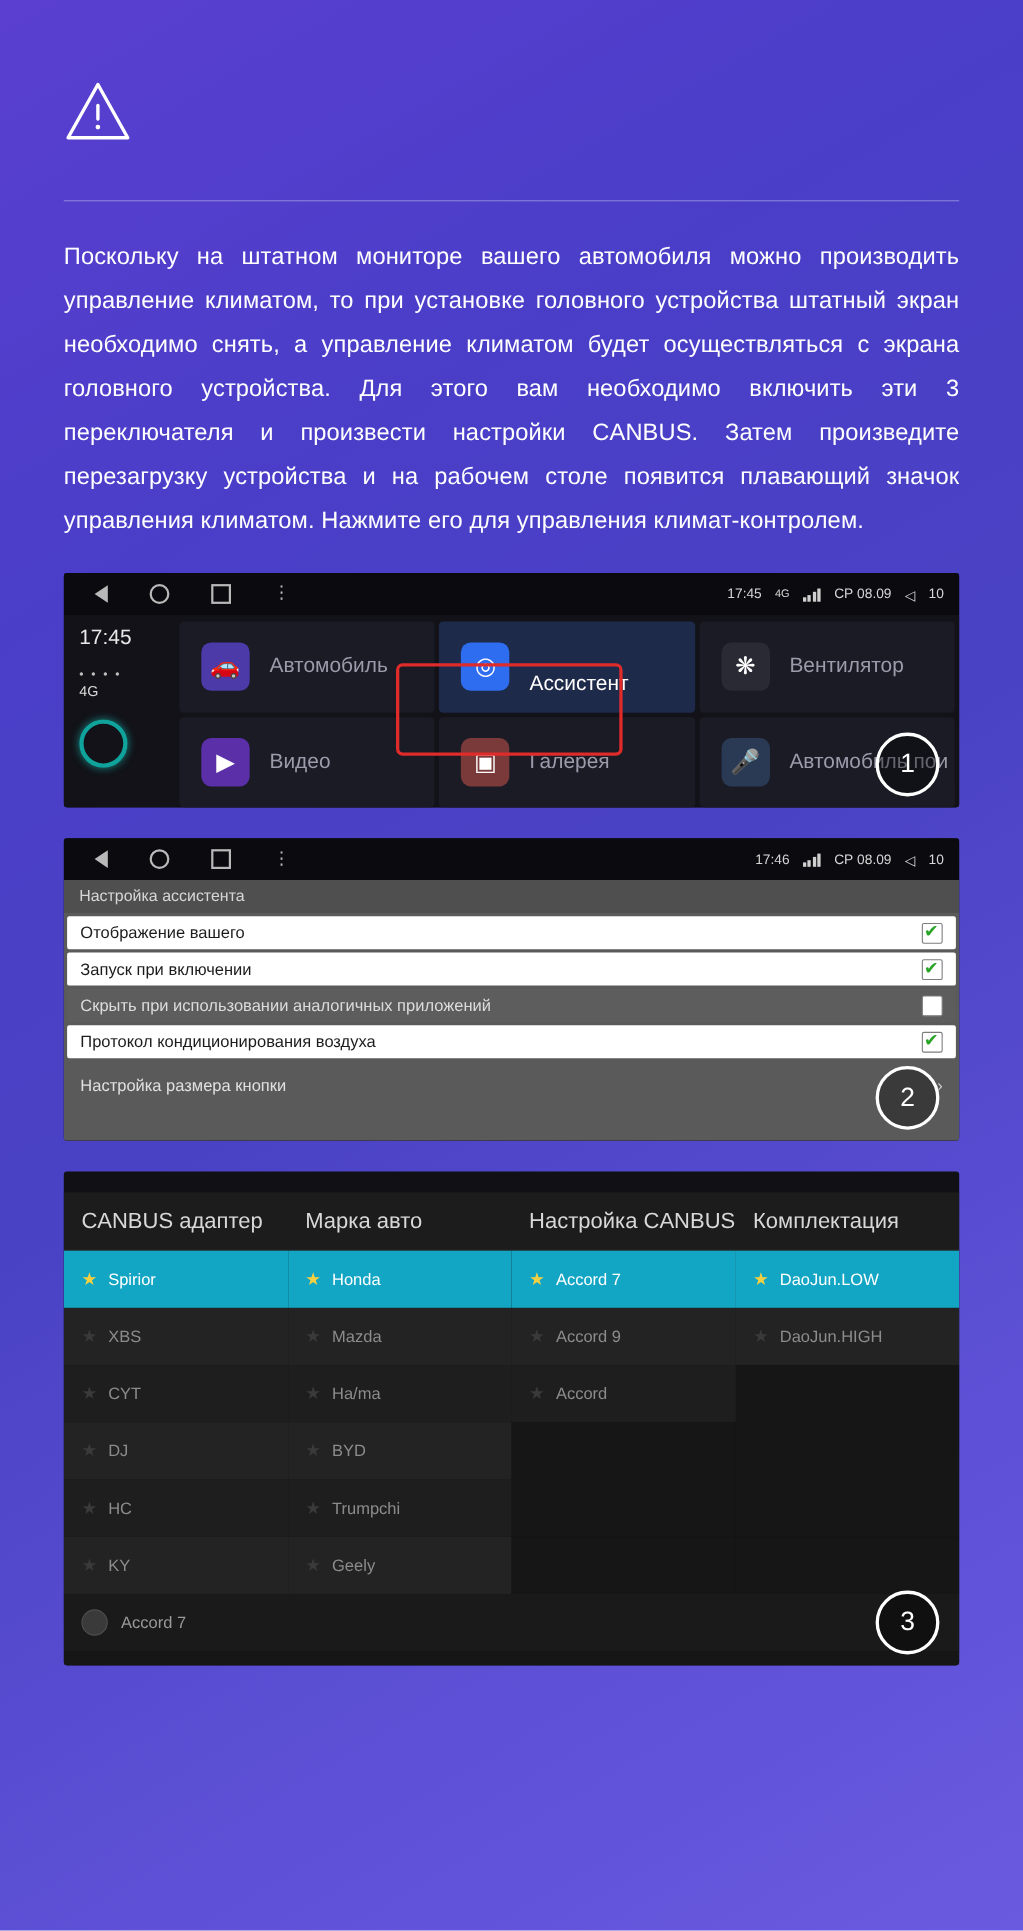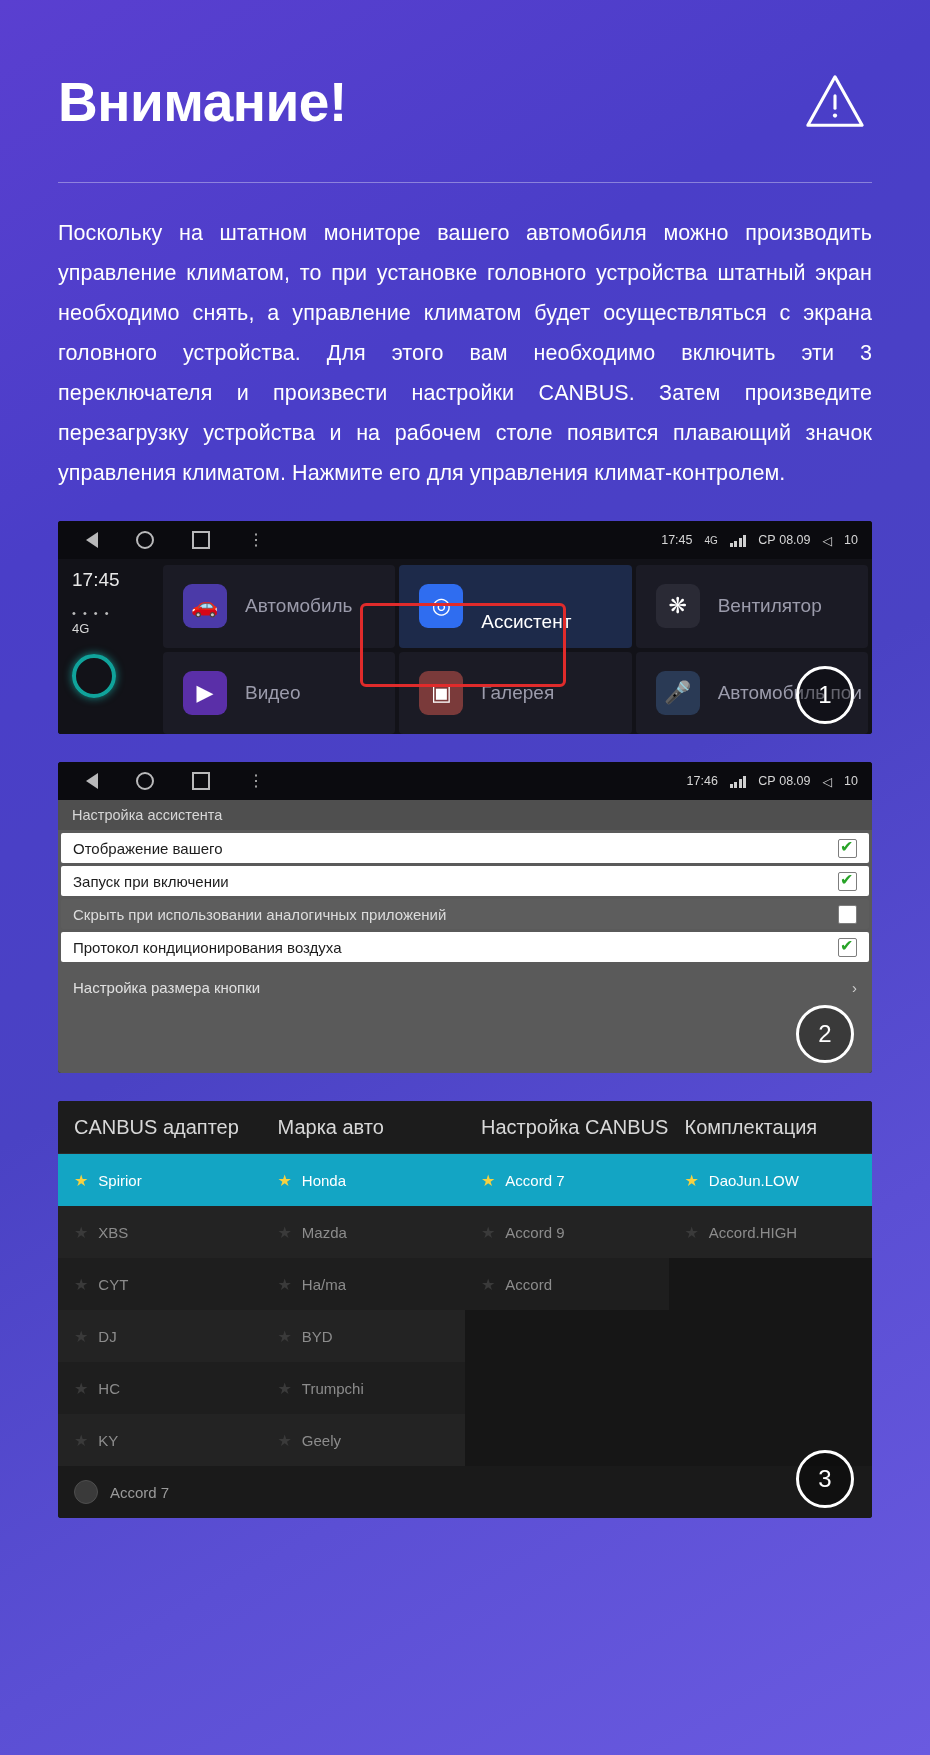--- a/index.html
+++ b/index.html
@@ -201,21 +201,21 @@
     width: 52px; height: 52px;
     border-radius: 50%;
     border: 3px solid #ffffff;
     color: #ffffff;
     display: flex; align-items: center; justify-content: center;
     font-size: 24px;
     background: rgba(0,0,0,0.35);
   }
 
   
-  #shot2 .body2 { background: #5a5a5a; padding-bottom: 68px; }
+  #shot2 .body2 { background: #5a5a5a; padding-bottom: 32px; }
   .sec-title {
     background: #4f4f4f;
     color: #d7d7d7;
     font-size: 14.5px;
     padding: 7px 14px;
   }
   .row {
     background: #ffffff;
     color: #1c1c1c;
     font-size: 15px;
@@ -247,21 +247,21 @@
   .cb.on::after {
     content: "✔";
     position: absolute;
     left: 1px; top: -3px;
     font-size: 16px;
     color: #27a327;
   }
   .chev { color: #d0d0d0; font-size: 15px; }
 
   
-  #shot3 .body3 { background: #161616; padding-bottom: 0; }
+  #shot3 .body3 { background: #161616; padding-bottom: 13px; margin-top: 19px; }
   .cb-head {
     display: flex;
     background: #1c1c1c;
     color: #d8d8d8;
     font-size: 20px;
     height: 52px;
     align-items: center;
     border-bottom: 1px solid #2b2b2b;
   }
   .cb-head div {
@@ -311,21 +311,20 @@
     background: #3a3a3a;
     border: 1px solid #4e4e4e;
   }
 </style>
 </head>
 <body>
 
 <div class="page">
 
   <div class="header">
-    <div class="title">Внимание!</div>
     <svg class="warn-icon" viewBox="0 0 64 64">
       <path d="M32 6 L60 56 L4 56 Z" fill="none" stroke="#ffffff" stroke-width="3.2" stroke-linejoin="round"></path>
       <rect x="30.4" y="24" width="3.2" height="16" rx="1.6" fill="#ffffff"></rect>
       <circle cx="32" cy="46" r="2.2" fill="#ffffff"></circle>
     </svg>
   </div>
   <div class="divider"></div>
 
   <div class="paragraph">Поскольку на штатном мониторе вашего автомобиля можно производить управление климатом, то при установке головного устройства штатный экран необходимо снять, а управление климатом будет осуществляться с экрана головного устройства. Для этого вам необходимо включить эти 3 переключателя и произвести настройки CANBUS. Затем произведите перезагрузку устройства и на рабочем столе появится плавающий значок управления климатом. Нажмите его для управления климат-контролем.</div>
 
@@ -478,21 +477,21 @@
           <div class="cell b1">
               <span class="star">★</span>
               <span>Mazda</span>
             </div>
           <div class="cell b1">
               <span class="star">★</span>
               <span>Accord 9</span>
             </div>
           <div class="cell b1">
               <span class="star">★</span>
-              <span>Accord.HIGH</span>
+              <span>DaoJun.HIGH</span>
             </div>
         </div>
 
         <div class="cb-row">
           <div class="cell b2">
               <span class="star">★</span>
               <span>CYT</span>
             </div>
           <div class="cell b2">
               <span class="star">★</span>

